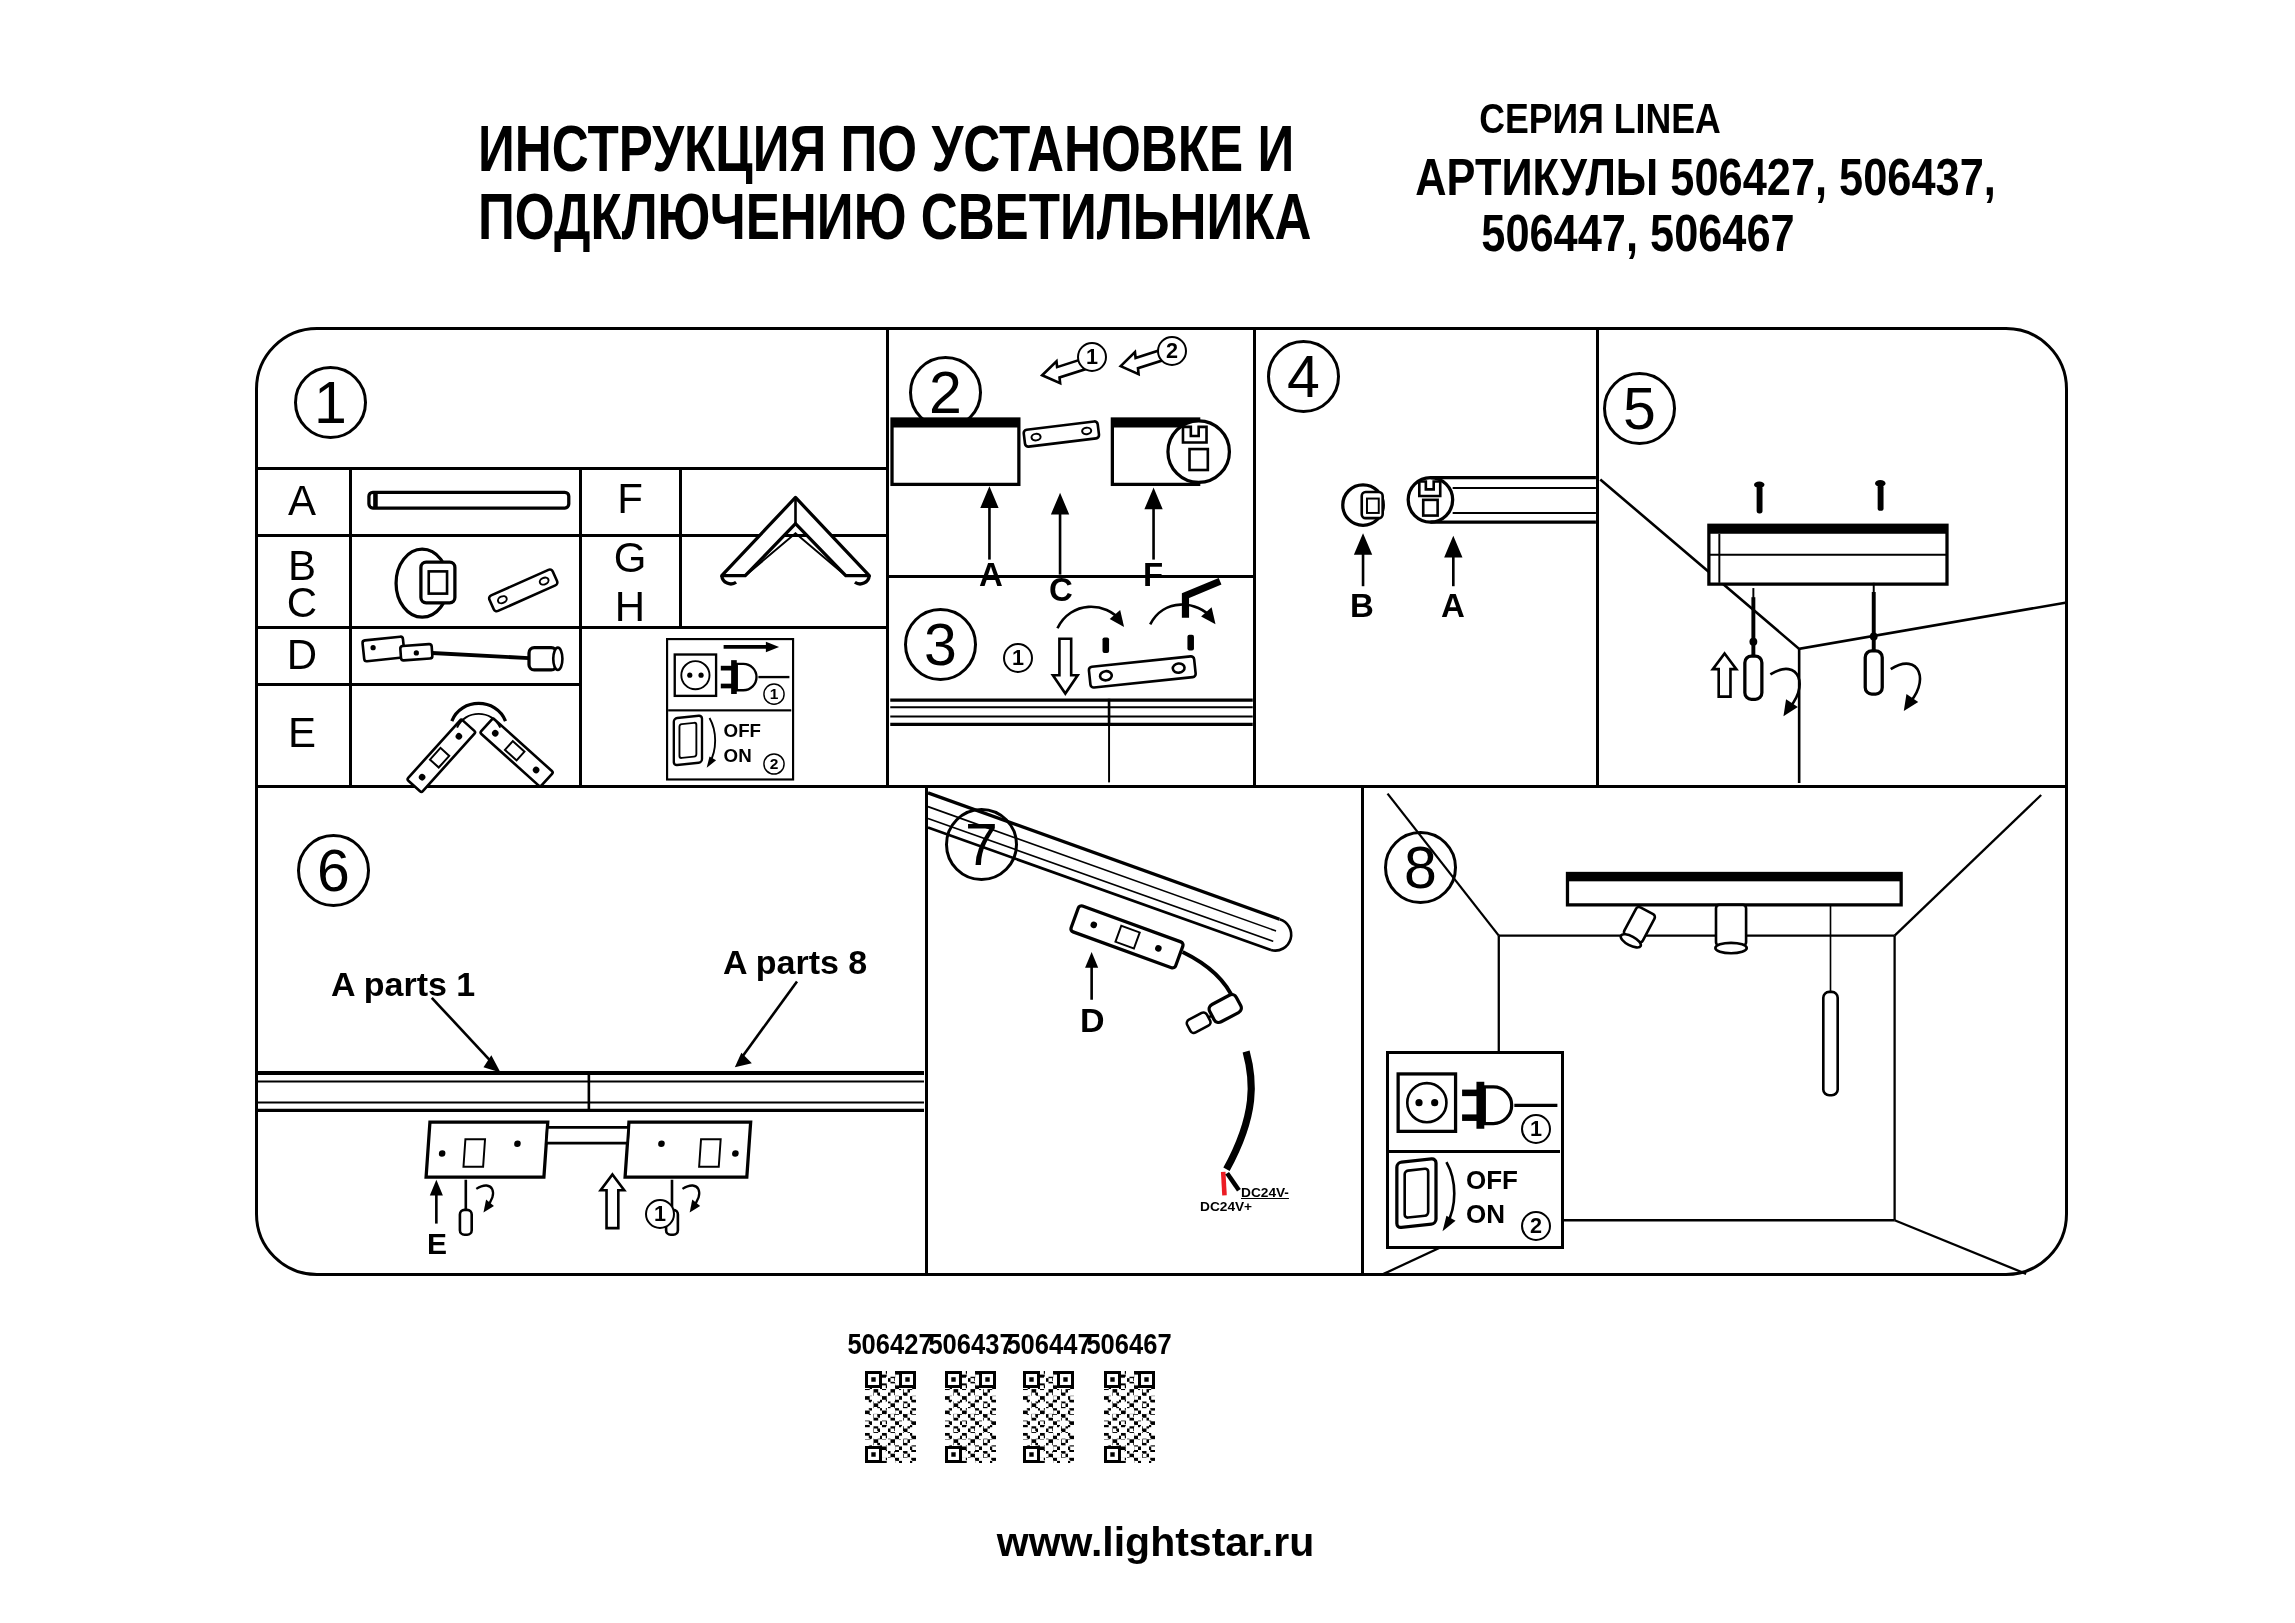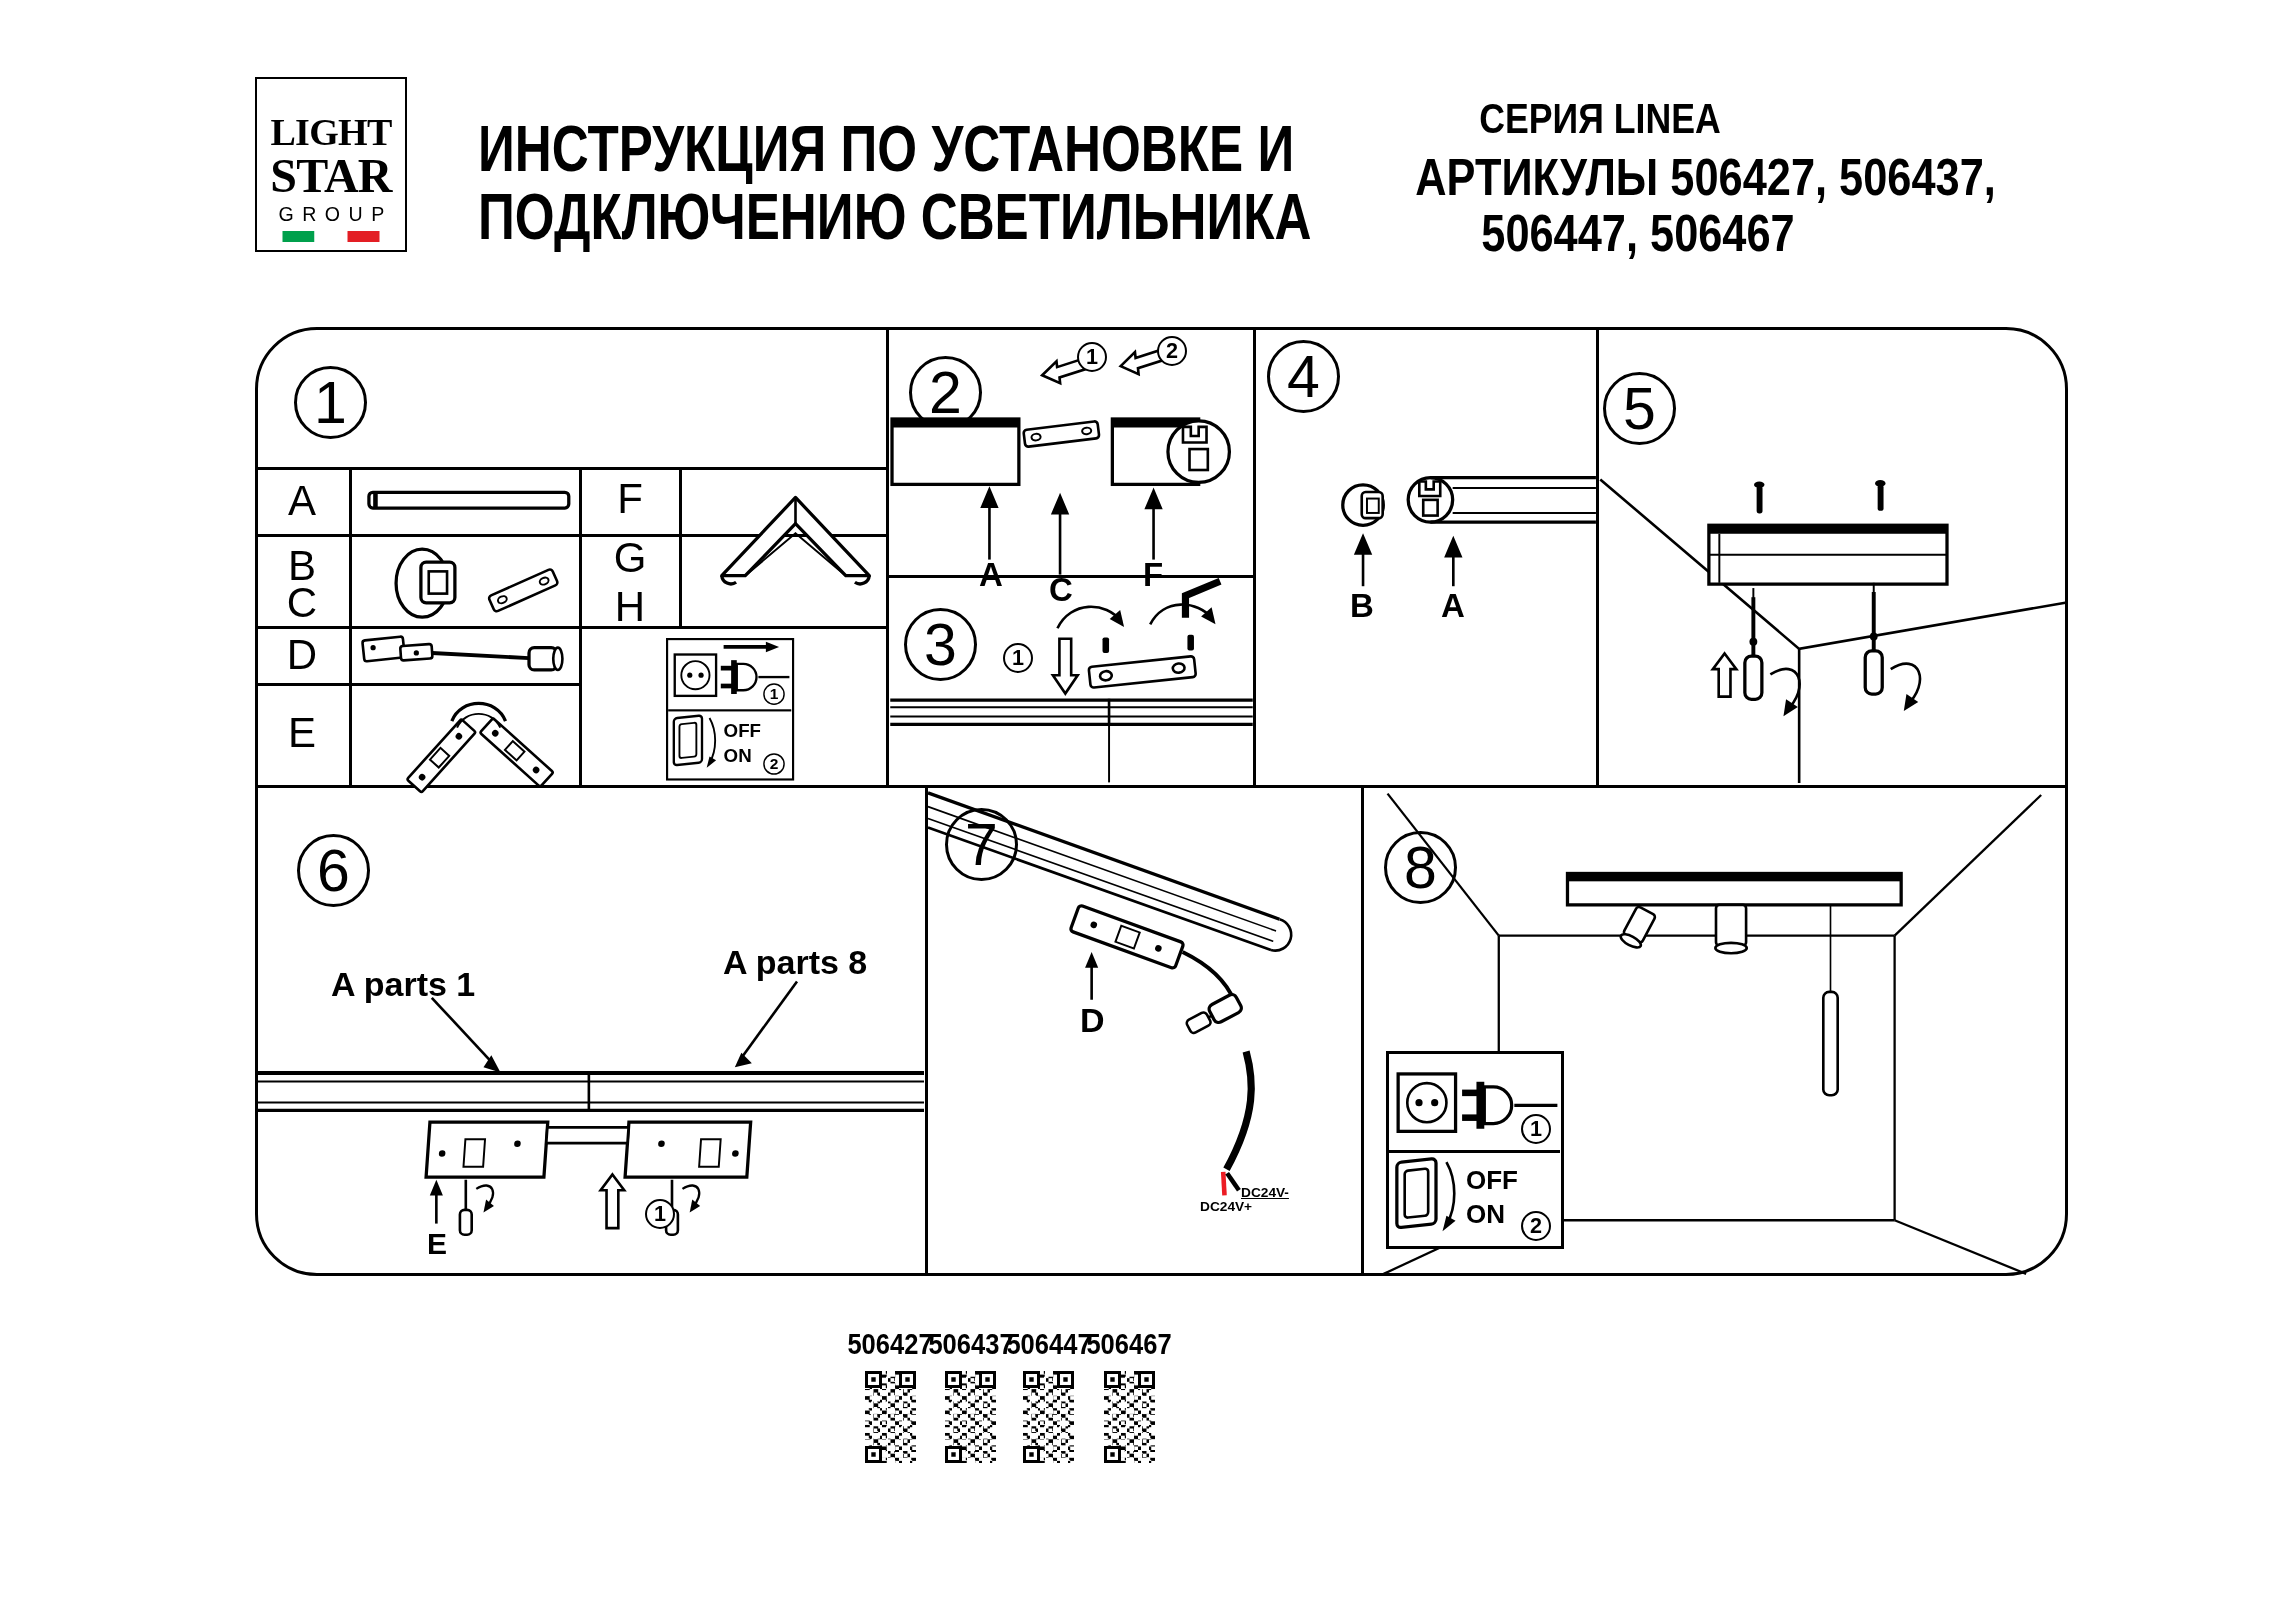--- a/index.html
+++ b/index.html
@@ -46,30 +46,20 @@
   .qr::before{left:0;top:0;}
   .qr::after{right:0;top:0;}
   .qr .f3{left:0;bottom:0;}
   .qr-lbl{position:absolute;font-size:29px;font-weight:700;transform:translateX(-50%) scaleX(.88);line-height:1;}
 </style>
 </head>
 <body>
 
 <div class="page">
 
-  <div class="logo">
-    <span class="t" style="top:34px;font-size:38px;">LIGHT</span>
-    <span class="t" style="top:73px;font-size:48px;">STAR</span>
-    <span class="t" style="top:126px;font-size:19.6px;letter-spacing:8.5px;font-family:'Liberation Sans',sans-serif;font-weight:400;margin-left:4.6px;">GROUP</span>
-    <div class="flag">
-      <div style="background:#00A04C;"></div>
-      <div style="background:#fff;"></div>
-      <div style="background:#E31E24;"></div>
-    </div>
-  </div>
 
   <div class="t b cond" style="left:478px;top:117px;font-size:64px;">ИНСТРУКЦИЯ ПО УСТАНОВКЕ И</div>
   <div class="t b cond" style="left:478px;top:185px;font-size:64px;">ПОДКЛЮЧЕНИЮ СВЕТИЛЬНИКА</div>
 
   <div class="t b cond85" style="left:1371px;top:98px;width:458px;text-align:center;font-size:42px;">СЕРИЯ LINEA</div>
   <div class="t b cond85" style="left:1376px;top:152px;width:524px;text-align:center;font-size:51px;">АРТИКУЛЫ 506427, 506437,</div>
   <div class="t b cond85" style="left:1376px;top:208px;width:524px;text-align:center;font-size:51px;">506447, 506467</div>
 
   <div class="frame"></div>
   <div class="ln" style="left:886px;top:329px;width:3.3px;height:458px;"></div>
@@ -474,15 +464,16 @@
   <div class="qr" style="left:945px;top:1371px;">
       <div class="f3"></div>
     </div>
   <div class="qr" style="left:1023px;top:1371px;">
       <div class="f3"></div>
     </div>
   <div class="qr" style="left:1104px;top:1371px;">
       <div class="f3"></div>
     </div>
 
+  <div class="t b" style="left:920px;top:1522px;width:471px;text-align:center;font-size:41px;">www.lightstar.ru</div>
 
 </div>
 
 
 </body></html>

